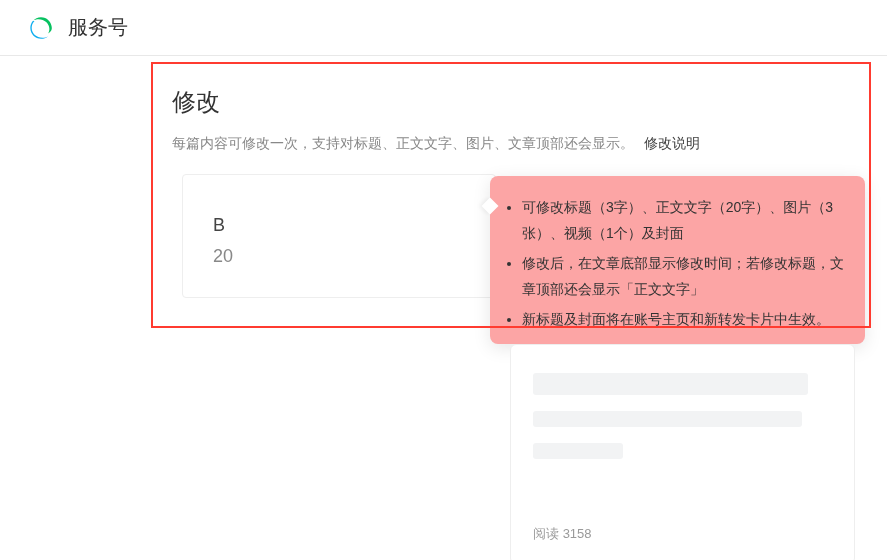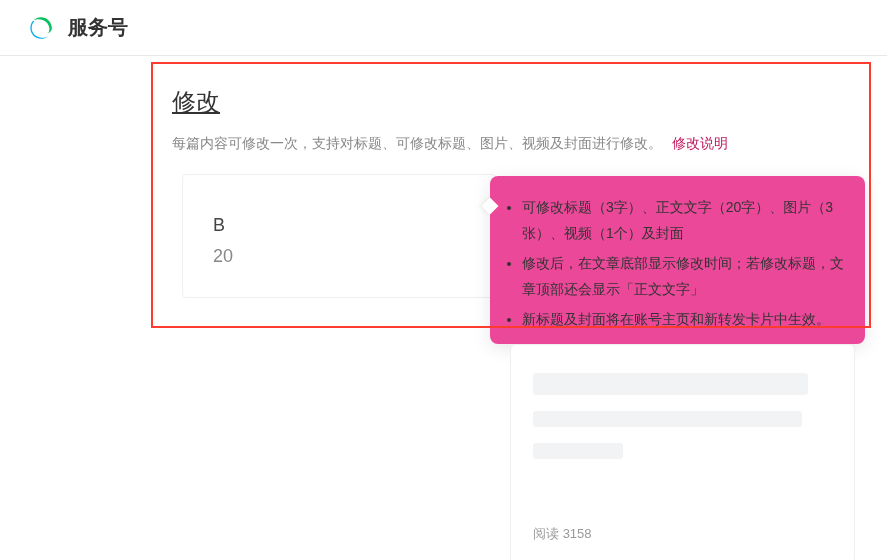--- a/index.html
+++ b/index.html
@@ -1,39 +1,39 @@
 <!DOCTYPE html>
 <html><head>
   <meta charset="utf-8">
   <style>
     * { margin: 0; padding: 0; box-sizing: border-box; }
     body { font-family: -apple-system, "PingFang SC", "Microsoft YaHei", sans-serif; background: #fff; width: 887px; height: 560px; overflow: hidden; position: relative; }
 
     .topbar { height: 56px; display: flex; align-items: center; padding: 0 28px; border-bottom: 1px solid #e8e8e8; }
     .logo-wrap { display: flex; align-items: center; gap: 14px; }
     .logo-svg { width: 26px; height: 26px; }
-    .app-title { font-size: 20px; color: #333; font-weight: 700; }
+    .app-title { font-size: 20px; color: #333; font-weight: 400; }
 
     .stage { position: relative; width: 100%; height: calc(100% - 56px); }
 
     
     .red-frame { position: absolute; left: 151px; top: 6px; width: 720px; height: 266px; border: 2px solid #ff3b30; pointer-events: none; }
 
     .panel { position: absolute; left: 152px; top: 6px; right: 14px; bottom: 0; background: #fff; }
 
     .hdr-block { padding: 24px 20px 16px 20px; }
-    .hdr-title { font-size: 24px; color: #333; font-weight: 500; margin-bottom: 14px; text-decoration: underline; }
+    .hdr-title { font-size: 24px; color: #333; font-weight: 500; margin-bottom: 14px; }
     .hdr-sub { font-size: 14px; color: #888; line-height: 1.6; }
-    .hdr-link { color: #be185d; margin-left: 6px; cursor: pointer; text-decoration: none; }
+    .hdr-link { color: #404040; margin-left: 6px; cursor: pointer; text-decoration: none; }
 
     .article-card { position: absolute; left: 182px; top: 118px; width: 314px; background: #fff; border: 1px solid #eee; border-radius: 4px; padding: 40px 30px 30px; }
     .art-init { font-size: 18px; color: #444; margin-bottom: 10px; }
     .art-date { font-size: 18px; color: #888; }
 
-    .tooltip { position: absolute; left: 490px; top: 120px; width: 375px; background: #ec4899; border-radius: 8px; box-shadow: 0 4px 18px rgba(0,0,0,0.10); padding: 18px 20px 8px 4px; }
+    .tooltip { position: absolute; left: 490px; top: 120px; width: 375px; background: #fca5a5; border-radius: 8px; box-shadow: 0 4px 18px rgba(0,0,0,0.10); padding: 18px 20px 8px 4px; }
     .tooltip::before { content: ""; position: absolute; top: 24px; left: -6px; width: 12px; height: 12px; background: #fff; transform: rotate(45deg); box-shadow: -2px 2px 4px rgba(0,0,0,0.05); }
     .tooltip ul { list-style: disc; padding-left: 28px; }
     .tooltip li { font-size: 14px; color: #333; line-height: 26px; margin-bottom: 4px; }
 
     .preview-card { position: absolute; left: 510px; top: 288px; width: 345px; height: 220px; background: #fff; border: 1px solid #eee; border-radius: 6px; padding: 28px 22px 0; }
     .skel { background: #f2f3f4; border-radius: 3px; margin-bottom: 16px; }
     .skel.l1 { height: 22px; width: 92%; }
     .skel.l2 { height: 16px; width: 90%; }
     .skel.l3 { height: 16px; width: 30%; margin-bottom: 30px; }
     .meta-row { font-size: 13px; color: #9a9a9a; display: flex; position: absolute; bottom: 20px; left: 22px; }
@@ -56,21 +56,21 @@
 </div>
 
 <div class="left-strip"></div>
 
 <div class="stage">
 
   <div class="panel">
     <div class="hdr-block">
       <div class="hdr-title">修改</div>
       <div class="hdr-sub">
-        <span>每篇内容可修改一次，支持对标题、可修改标题、图片、视频及封面进行修改。</span>
+        <span>每篇内容可修改一次，支持对标题、正文文字、图片、文章顶部还会显示。</span>
         <a class="hdr-link">修改说明</a>
       </div>
     </div>
   </div>
 
   <div class="article-card">
     <div class="art-init">B</div>
     <div class="art-date">20</div>
   </div>
 

